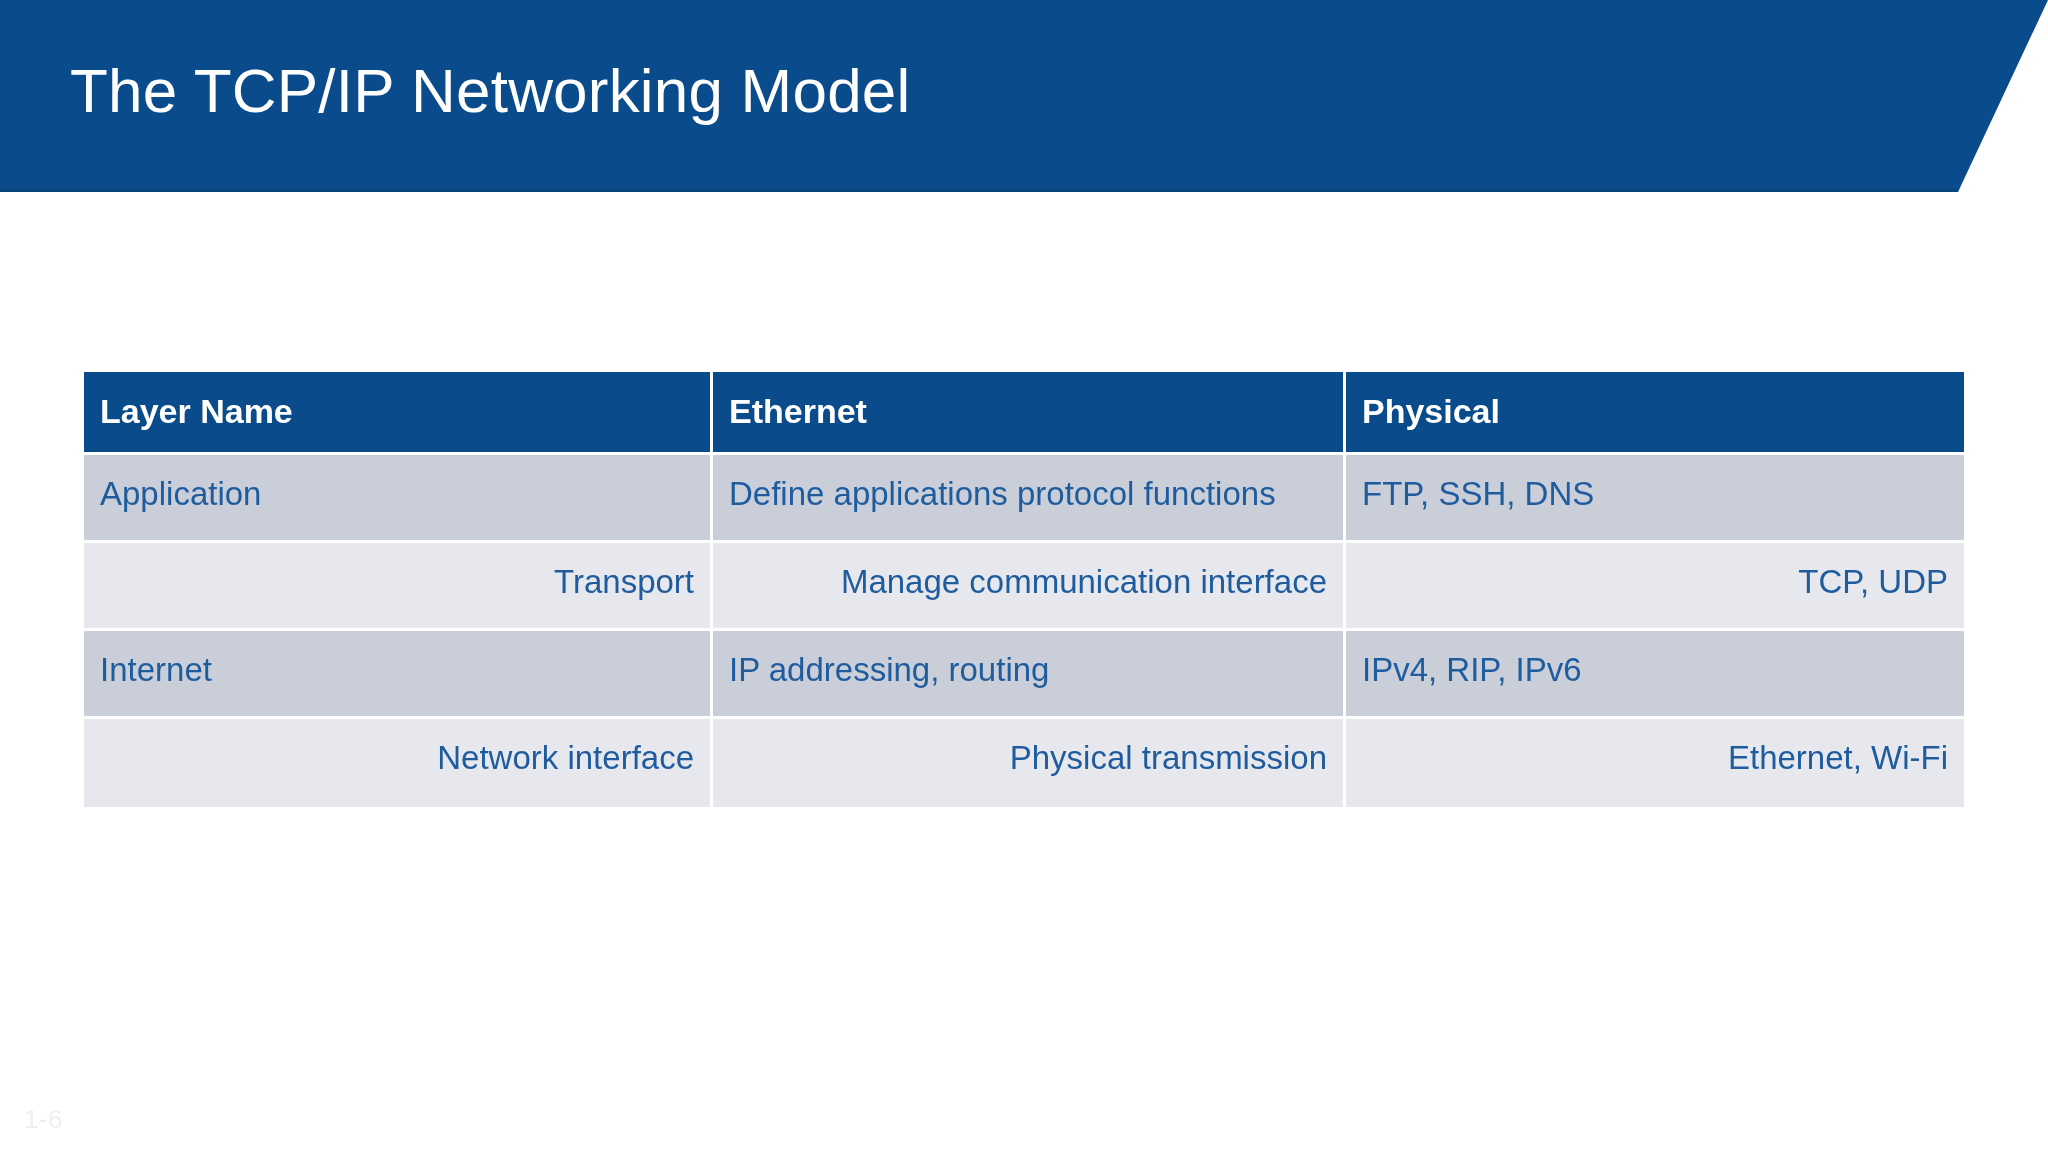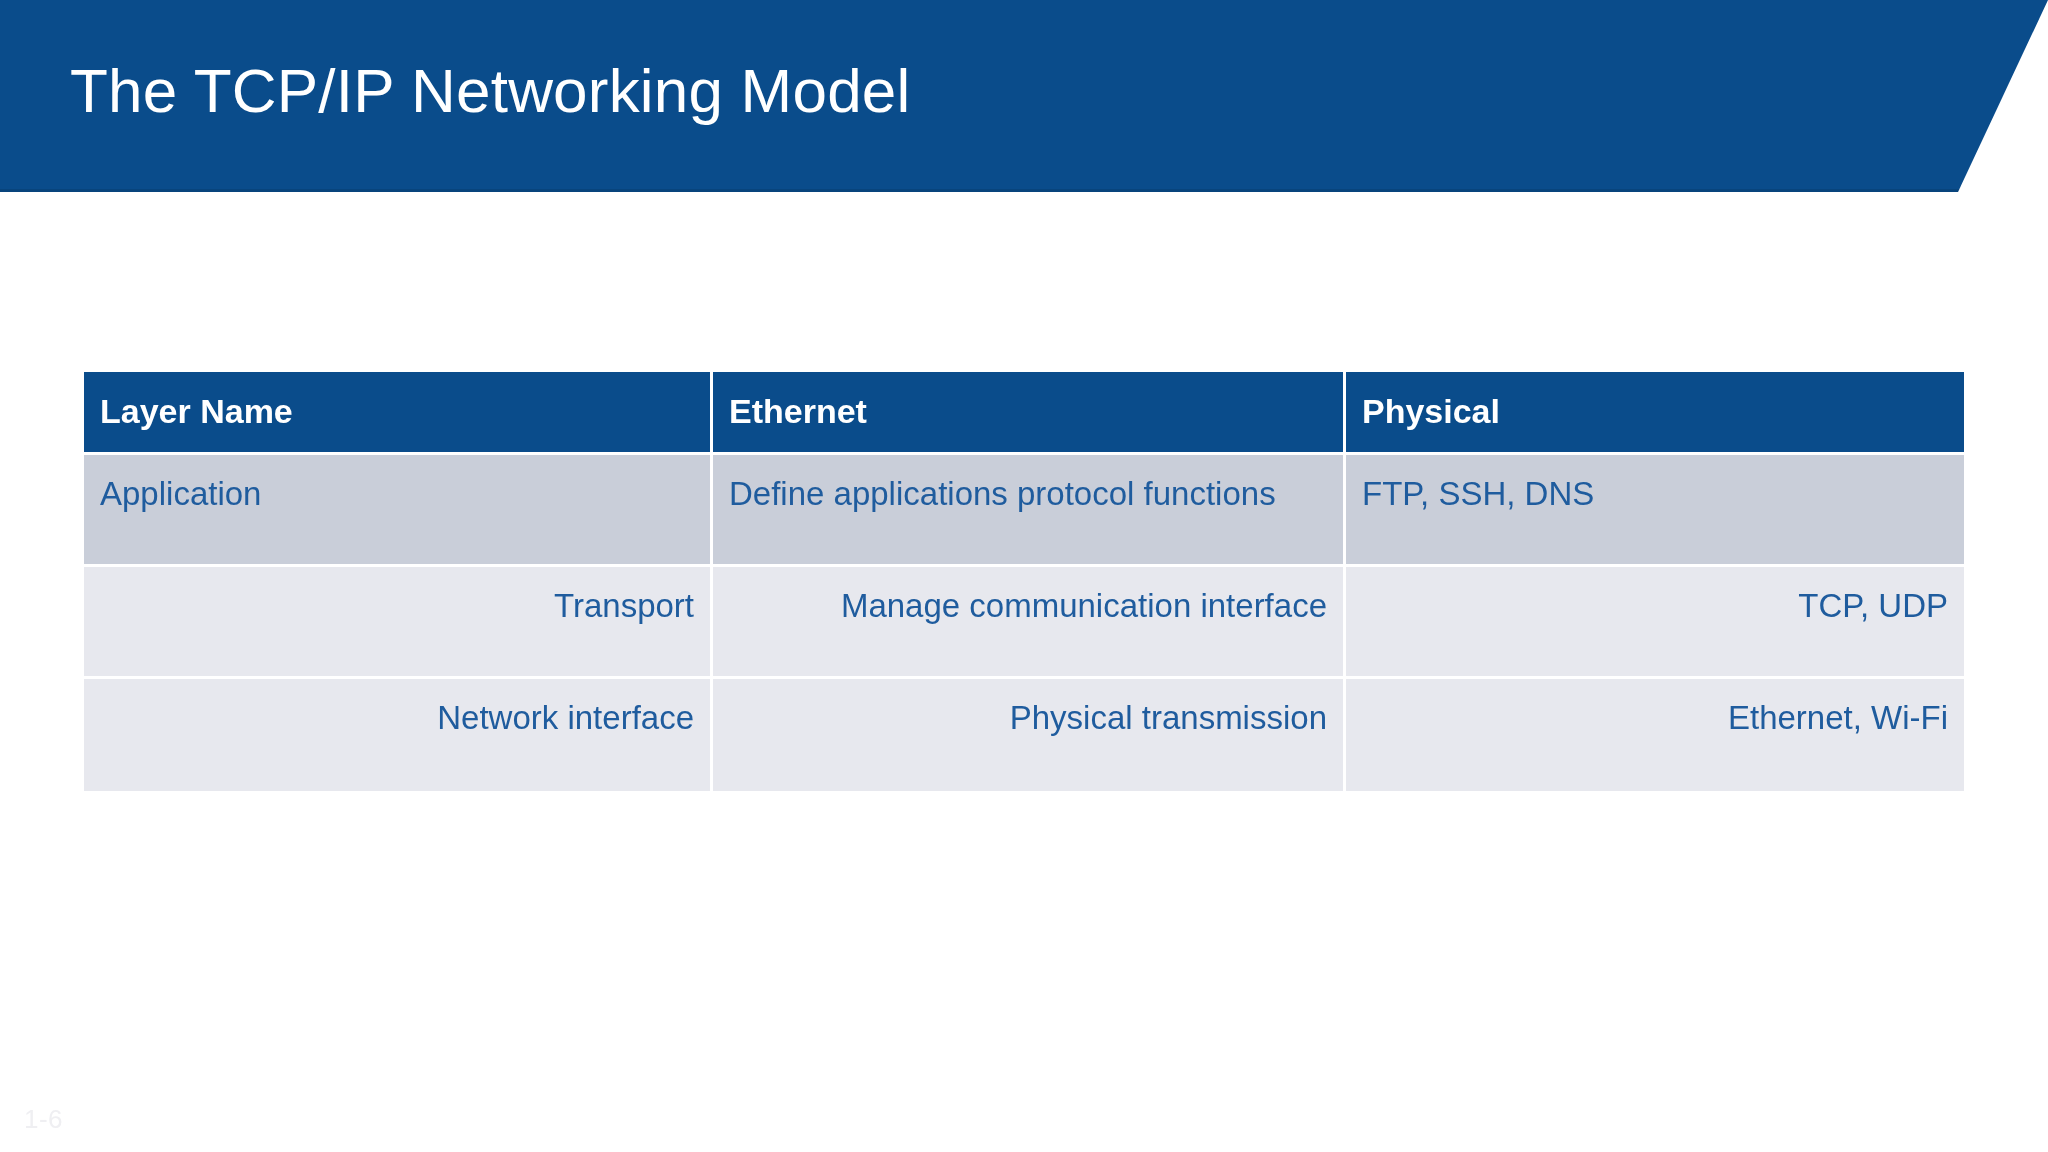--- a/index.html
+++ b/index.html
@@ -87,21 +87,21 @@
     color: #ffffff;
     font-size: 34px;
     font-weight: bold;
     padding-top: 20px;
     box-sizing: border-box;
     white-space: nowrap;
   }
 
   
   #layer-table tbody td {
-    height: 112px;
+    height: 88px;
     box-sizing: border-box;
     font-size: 33px;
     font-weight: 400;
     color: #1f5c9e;
     padding-top: 20px;
     white-space: nowrap;
   }
   #layer-table tbody tr.row-odd  td { background: #c9ced9; }
   #layer-table tbody tr.row-even td { background: #e7e8ee; text-align: right; }
 
@@ -140,20 +140,25 @@
     <tr class="row-odd">
       <td>Application</td>
       <td>Define applications protocol functions</td>
       <td>FTP, SSH, DNS</td>
     </tr>
     <tr class="row-even">
       <td>Transport</td>
       <td>Manage communication interface</td>
       <td>TCP, UDP</td>
     </tr>
+    <tr class="row-odd">
+      <td>Internet</td>
+      <td>IP addressing, routing</td>
+      <td>IPv4, RIP, IPv6</td>
+    </tr>
     <tr class="row-even">
       <td>Network interface</td>
       <td>Physical transmission</td>
       <td>Ethernet, Wi-Fi</td>
     </tr>
   </tbody>
 </table>
 
 <div id="slide-number">1-6</div>
 

